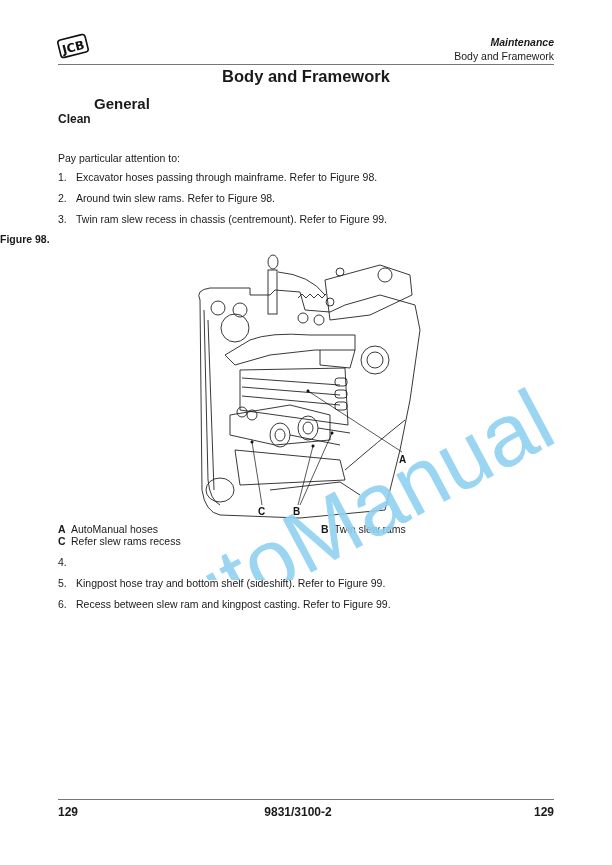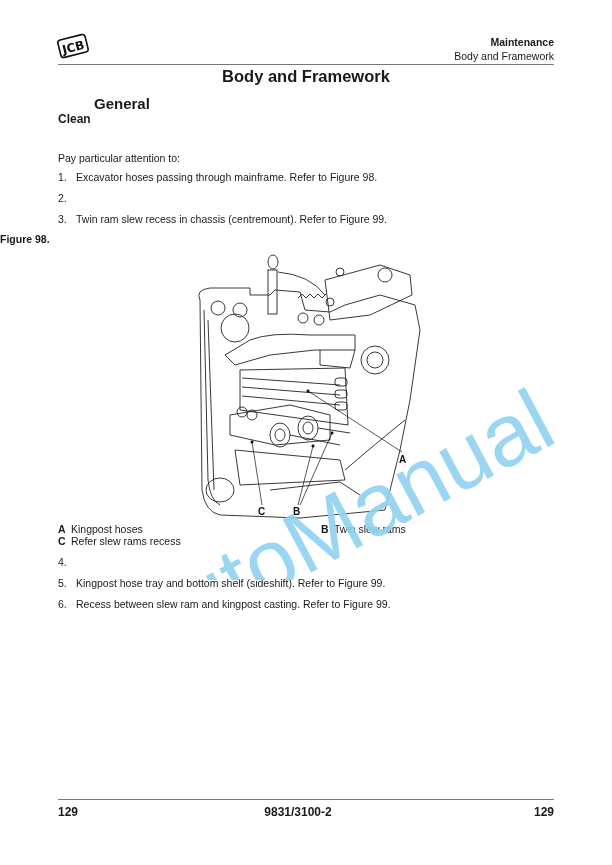--- a/index.html
+++ b/index.html
@@ -1,20 +1,20 @@
 <!DOCTYPE html>
 <html><head>
 <meta charset="utf-8">
 <style>
   html, body { margin: 0; padding: 0; background: #ffffff; }
   body { width: 612px; height: 865px; position: relative; overflow: hidden;
          font-family: "Liberation Sans", sans-serif; color: #1a1a1a; }
   .logo { position: absolute; left: 57px; top: 31px; width: 32px; height: 30px; }
   .hdr-right { position: absolute; right: 58px; top: 35px; text-align: right; font-size: 10.5px; line-height: 14px; }
-  .hdr-section { font-weight: bold; }
+  .hdr-section { font-weight: bold; font-style: italic; }
   .rule { position: absolute; left: 58px; right: 58px; height: 1px; background: #777; }
   .page-title { position: absolute; left: 0; width: 612px; top: 67px; text-align: center;
                 font-size: 16.5px; font-weight: bold; }
   .h2 { position: absolute; left: 58px; top: 95px; font-size: 15px; font-weight: bold; margin-left: 36px; }
   .h3 { position: absolute; left: 58px; top: 112px; font-size: 12px; font-weight: bold; }
   .intro { position: absolute; left: 58px; top: 152px; font-size: 10.5px; }
   .list { position: absolute; left: 58px; font-size: 10.5px; margin: 0; padding: 0; list-style: none; }
   .list li { height: 21px; display: flex; }
   .list .num { width: 18px; }
   .fig-title { position: absolute; left: 0; width: 612px; text-align: left; top: 233px;
@@ -47,20 +47,21 @@
 <div class="h3">Clean</div>
 <div class="intro">Pay particular attention to:</div>
 
 <ol class="list" style="top:171px">
   <li>
       <span class="num">1.</span>
       <span>Excavator hoses passing through mainframe. Refer to Figure 98.</span>
     </li>
   <li>
       <span class="num">2.</span>
+      <span>Around twin slew rams. Refer to Figure 98.</span>
     </li>
   <li>
       <span class="num">3.</span>
       <span>Twin ram slew recess in chassis (centremount). Refer to Figure 99.</span>
     </li>
 </ol>
 
 <div class="fig-title">Figure 98.</div>
 
 <svg class="figure" viewBox="0 0 250 280" fill="none" stroke="#222" stroke-width="0.9">
@@ -125,21 +126,21 @@
   <g font-family="Liberation Sans, sans-serif" font-weight="bold" font-size="10" fill="#111" stroke="none">
     <text x="219" y="213">A</text>
     <text x="113" y="265">B</text>
     <text x="78" y="265">C</text>
   </g>
 </svg>
 
 <div class="legend">
   <div class="row">
       <span class="key">A</span>
-      <span>Kingpost hoses</span>
+      <span>AutoManual hoses</span>
     </div>
   <div class="b-item">
       <span class="key">B</span>
       <span>Twin slew rams</span>
     </div>
   <div class="row">
       <span class="key">C</span>
       <span>Refer slew rams recess</span>
     </div>
 </div>

